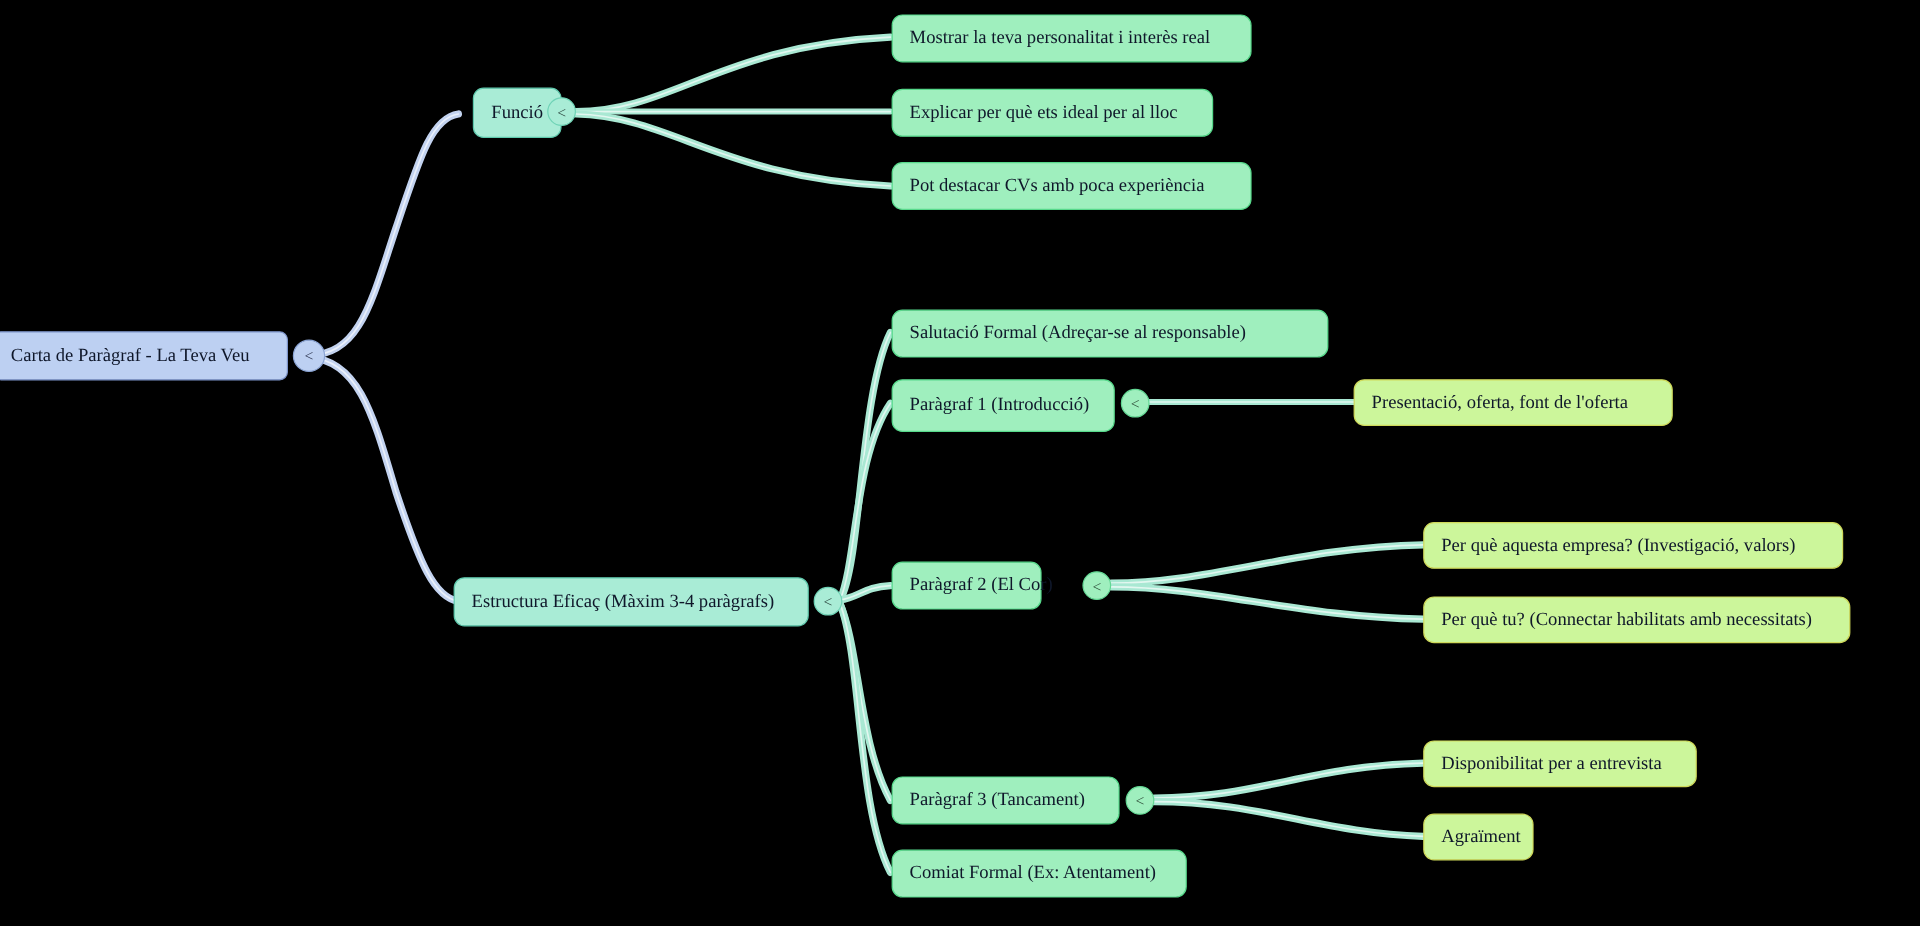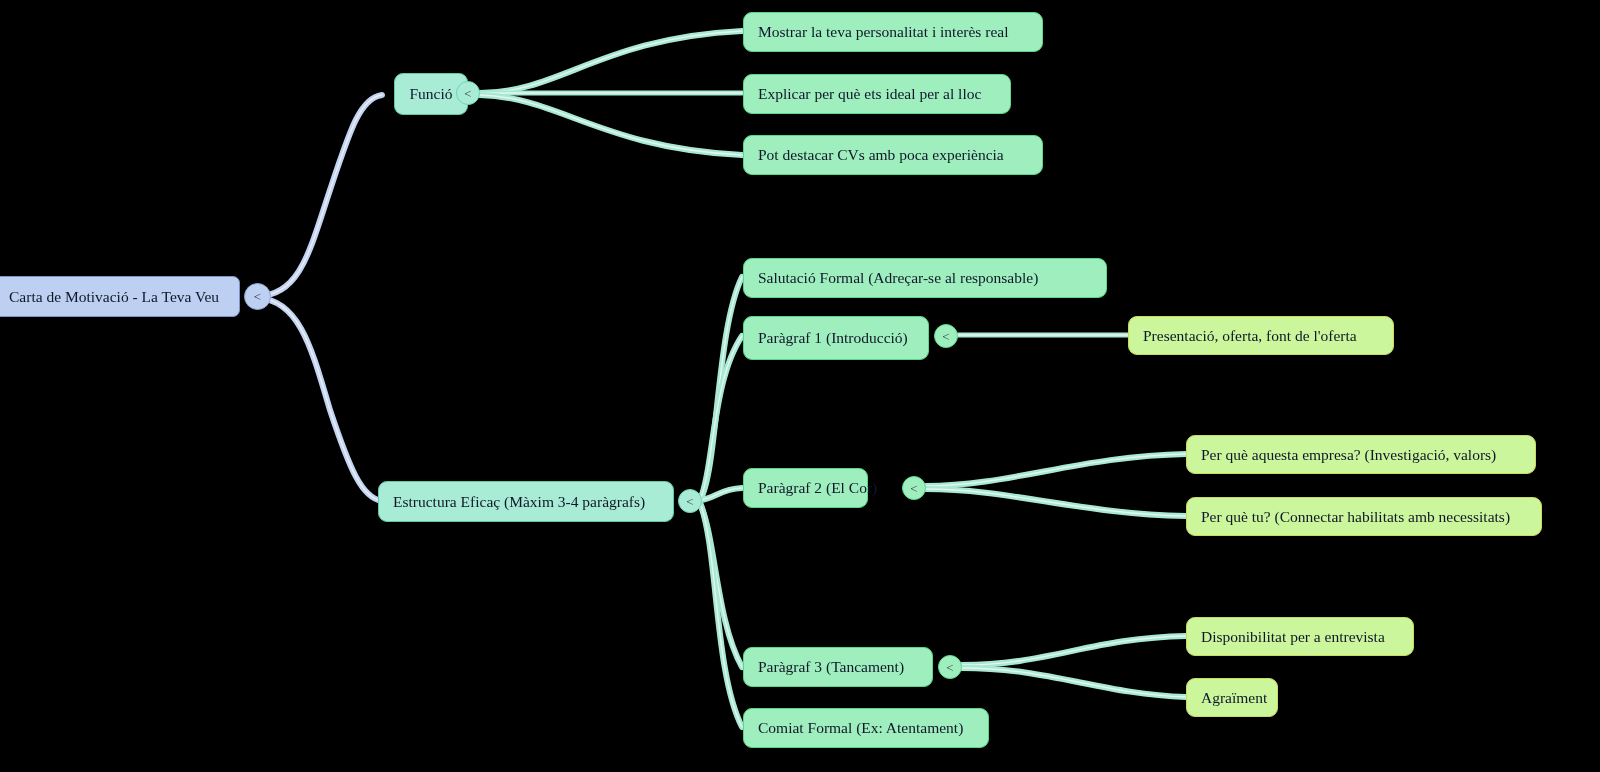--- a/index.html
+++ b/index.html
@@ -132,21 +132,21 @@
     <path d="M926,489 C1010,489 1080,514 1186,516" fill="none" stroke="#e2f7f0" stroke-width="1.4" stroke-linecap="round"></path>
 
     <path d="M962,665 C1050,665 1090,638 1186,636" fill="none" stroke="#a9e8d3" stroke-width="6" stroke-linecap="round"></path>
     <path d="M962,665 C1050,665 1090,638 1186,636" fill="none" stroke="#e2f7f0" stroke-width="1.4" stroke-linecap="round"></path>
 
     <path d="M962,668 C1050,668 1100,694 1186,697" fill="none" stroke="#a9e8d3" stroke-width="6" stroke-linecap="round"></path>
     <path d="M962,668 C1050,668 1100,694 1186,697" fill="none" stroke="#e2f7f0" stroke-width="1.4" stroke-linecap="round"></path>
   </svg>
 
   <div class="node root" style="left:-6px; top:276px; width:246px; height:41px;">
-    <span>Carta de Motivació - La Teva Veu</span>
+    <span>Carta de Paràgraf - La Teva Veu</span>
   </div>
   <div class="collapse c-root" style="left:244px; top:283px; width:27px; height:27px;">
     <span>&lt;</span>
   </div>
 
   <div class="node lvl1" style="left:378px; top:73px; width:74px; height:42px; justify-content:center;margin-left:16px;">
     <span>Funció</span>
   </div>
   <div class="collapse c-teal" style="left:456px; top:81px; width:24px; height:24px;">
     <span>&lt;</span>

